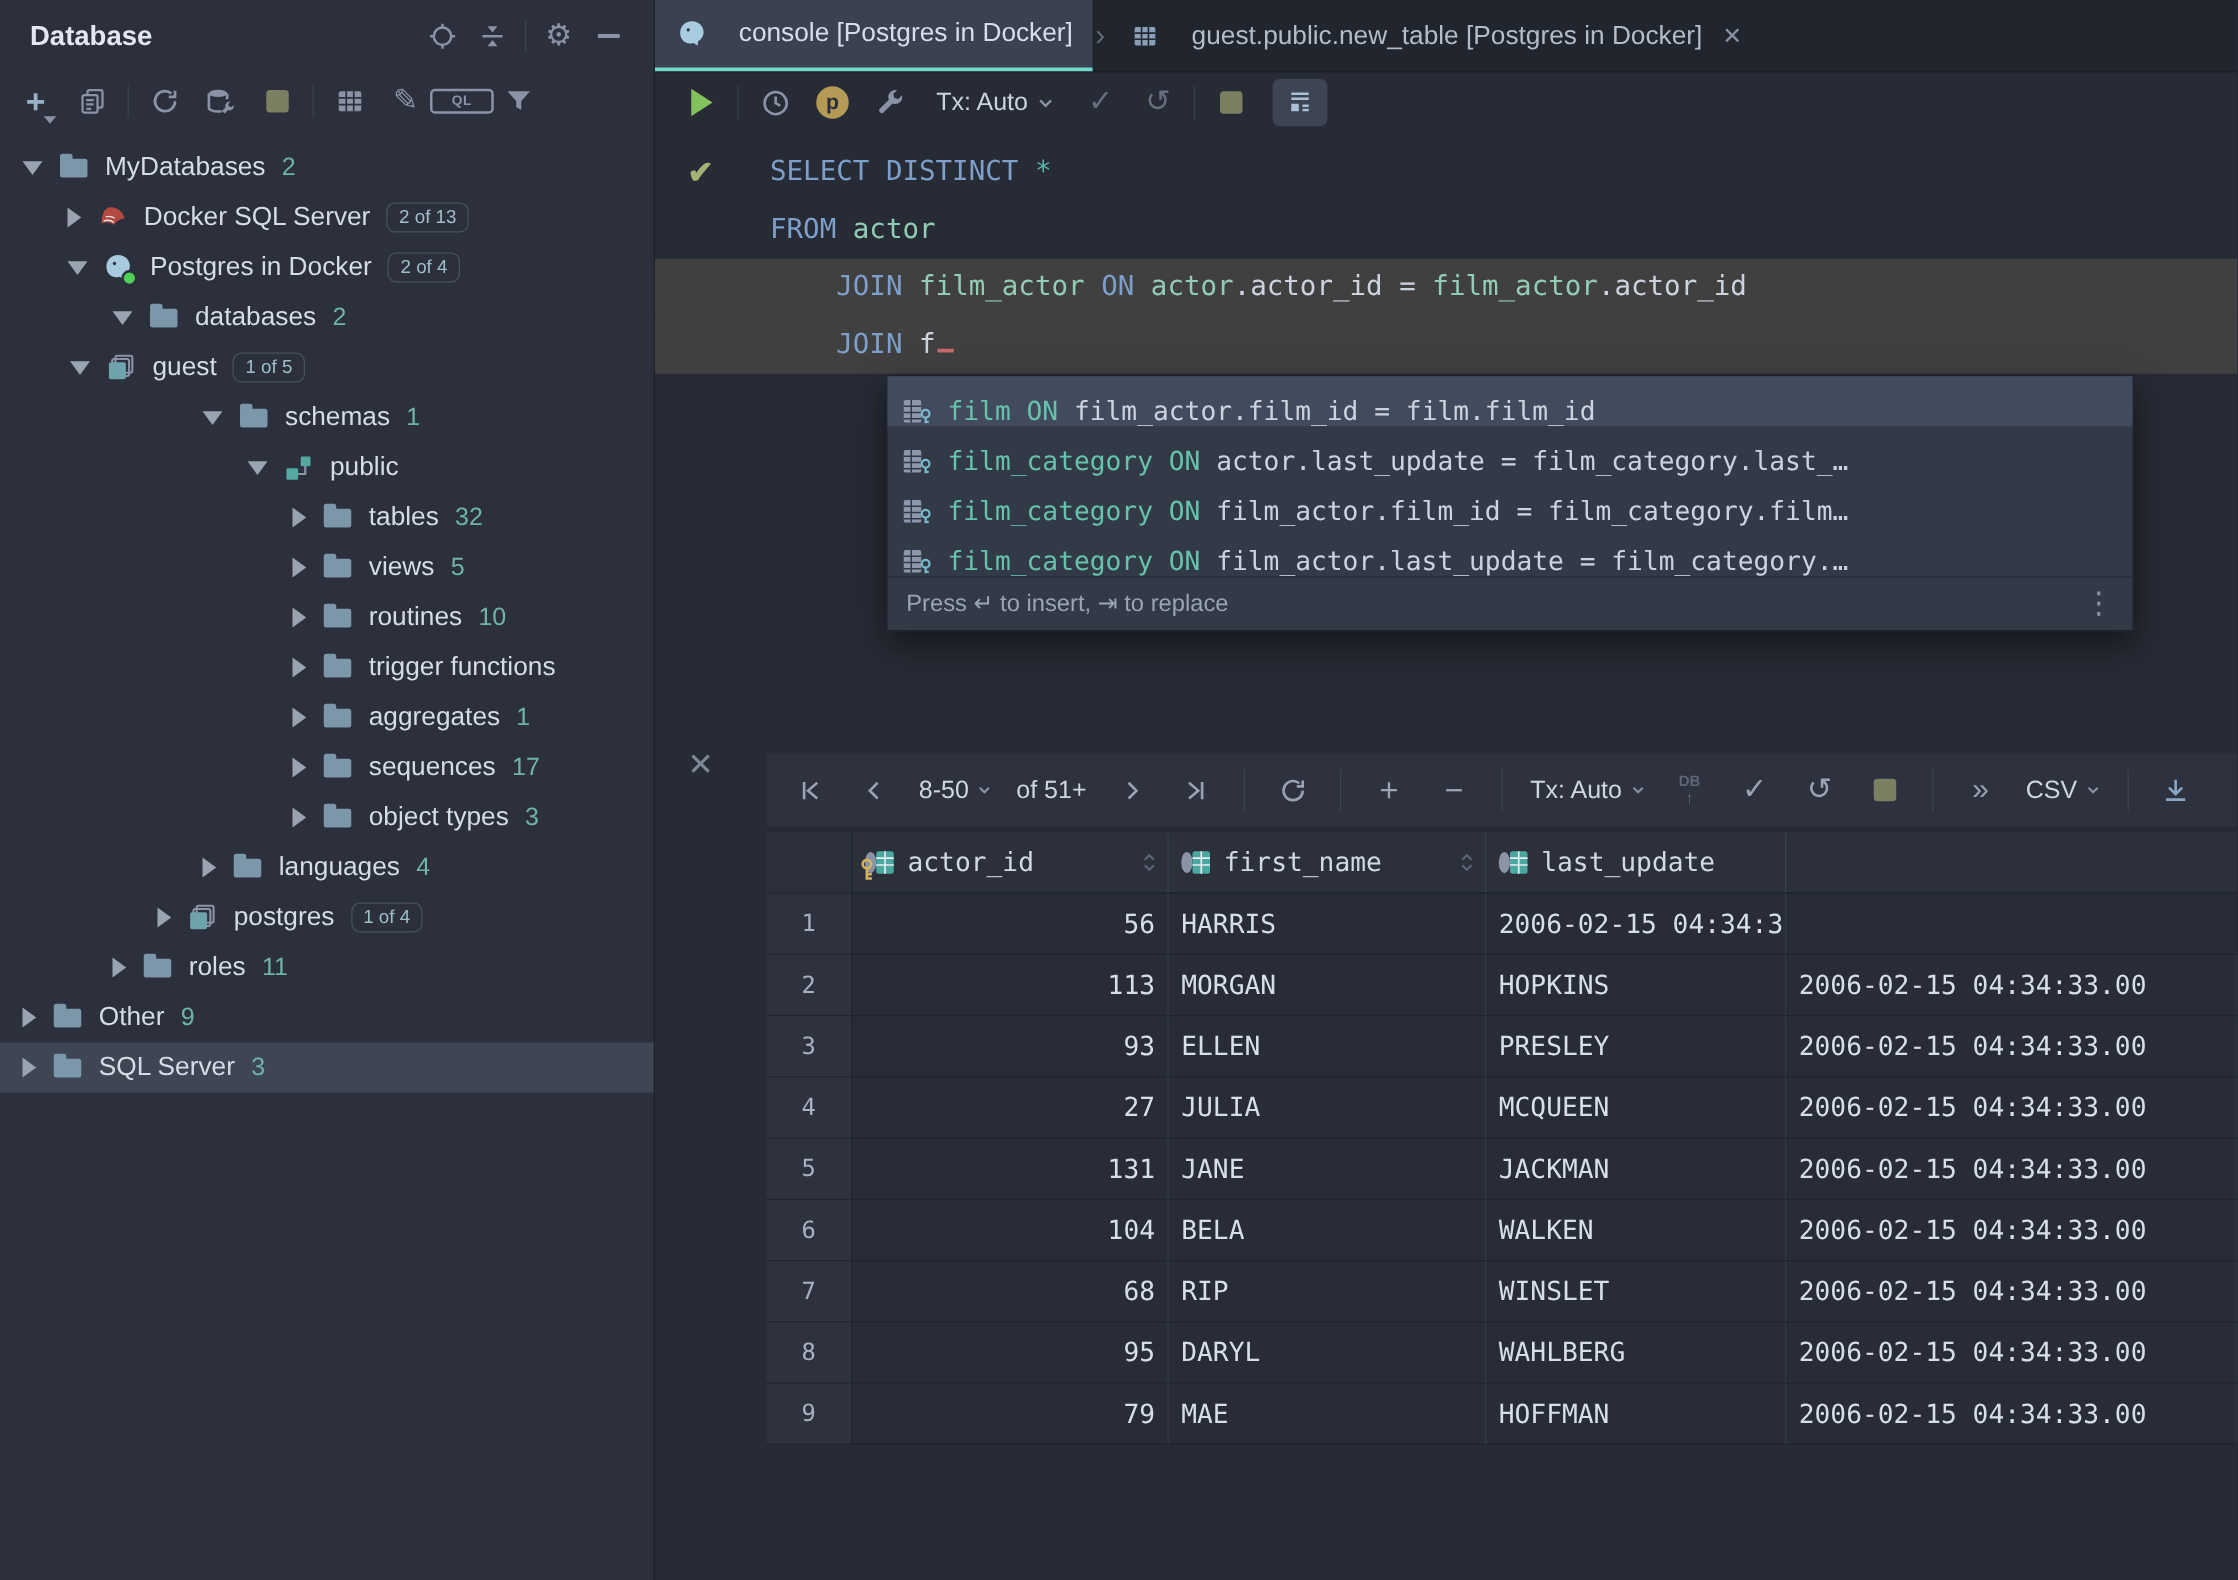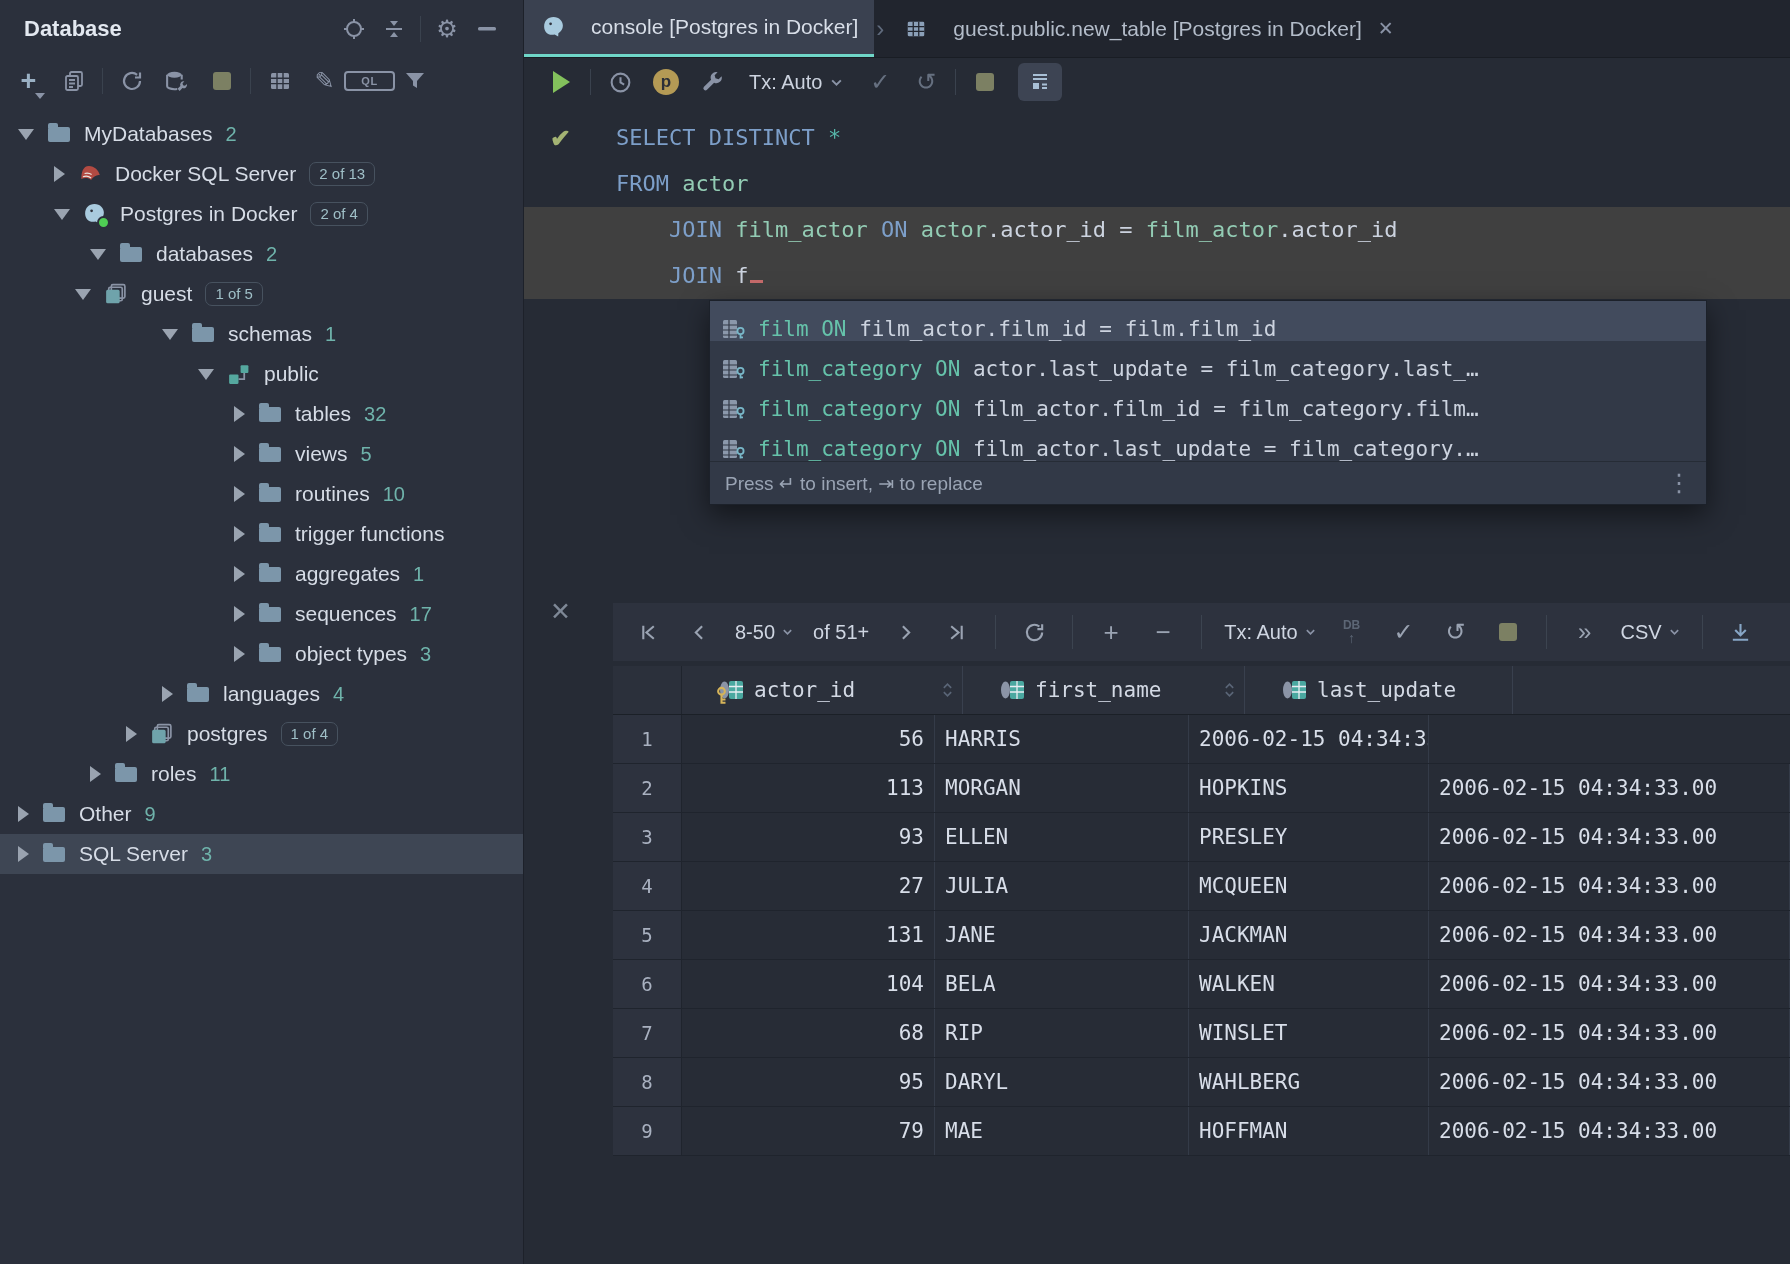--- a/index.html
+++ b/index.html
@@ -75,21 +75,21 @@
   .res-toolbar{position:absolute;left:89px;right:0;top:22px;height:58px;background:#2d323e;
     display:flex;align-items:center;padding:0 8px;color:#cfd6e2;font-size:20px;}
   .rbtn{min-width:40px;height:40px;display:flex;align-items:center;justify-content:center;color:#9aa3b2;padding:0 6px;}
   .rlabel{display:flex;align-items:center;gap:7px;padding:0 10px;white-space:nowrap;}
   .rdiv{width:1px;height:34px;background:#3c4450;margin:0 12px;}
   .dbup{display:flex;flex-direction:column;align-items:center;line-height:1;color:#5c6675;font-size:12px;font-weight:700;}
   .dbup span{font-size:14px;}
 
   .grid{position:absolute;left:89px;right:0;top:85px;font-family:"DejaVu Sans Mono",monospace;}
   .g-head,.g-row{display:grid;grid-template-columns:69px 253px 254px 240px 1fr;height:48px;}
-  .g-head{background:#2b303b;border-bottom:1px solid #1b2027;gap:28px;}
+  .g-head{background:#2b303b;border-bottom:1px solid #1b2027;}
   .hcell{display:flex;align-items:center;gap:9px;padding:0 9px;border-right:1px solid #39404e;
     color:#d3d9e4;font-size:21px;overflow:hidden;white-space:nowrap;}
   .hcorner{background:#2b303b;border-right:1px solid #1f242d;}
   .g-row{background:#272c36;border-bottom:1px solid #1f242d;}
   .num{background:#2d323e;border-right:1px solid #1f242d;display:flex;align-items:center;justify-content:center;
     color:#a9b1c0;font-size:19px;}
   .cell{display:flex;align-items:center;padding:0 10px;border-right:1px solid #343b48;
     color:#d8dee9;font-size:21px;overflow:hidden;white-space:nowrap;}
   .cell.r{justify-content:flex-end;}
   .colicon{position:relative;flex:none;display:flex;}
@@ -210,21 +210,21 @@
   </div>
   <div class="trow" style="padding-left:90px">
     <span class="arr down"></span>
     <span class="ticon">
             <span class="i-folder"></span>
           </span>
     <span>databases</span>
     <span class="count">2</span>
 
   </div>
-  <div class="trow" style="padding-left:75px">
+  <div class="trow" style="padding-left:56px">
     <span class="arr down"></span>
     <span class="ticon">
             <svg width="25" height="25" viewBox="0 0 24 24">
               <rect x="8" y="2.5" width="13" height="13" rx="1.5" fill="none" stroke="#8b94a6" stroke-width="1.6"></rect>
               <rect x="5.5" y="5" width="13" height="13" rx="1.5" fill="none" stroke="#8b94a6" stroke-width="1.6"></rect>
               <rect x="3" y="7.5" width="13" height="13" rx="1.5" fill="#6fa3ab"></rect>
             </svg>
           </span>
     <span>guest</span>
 

